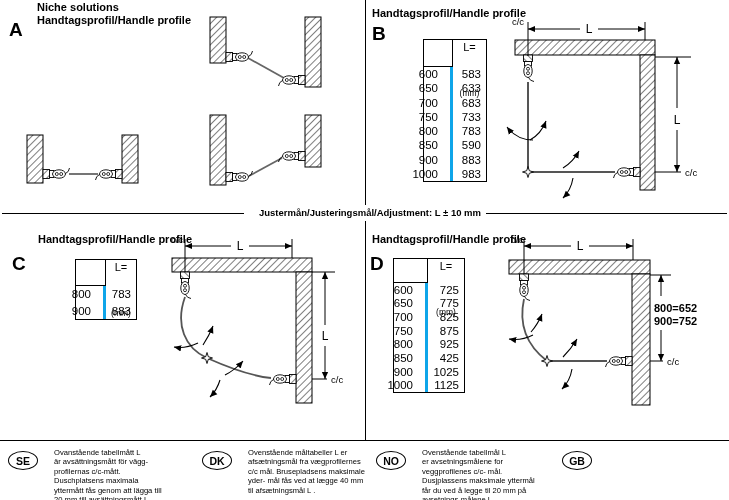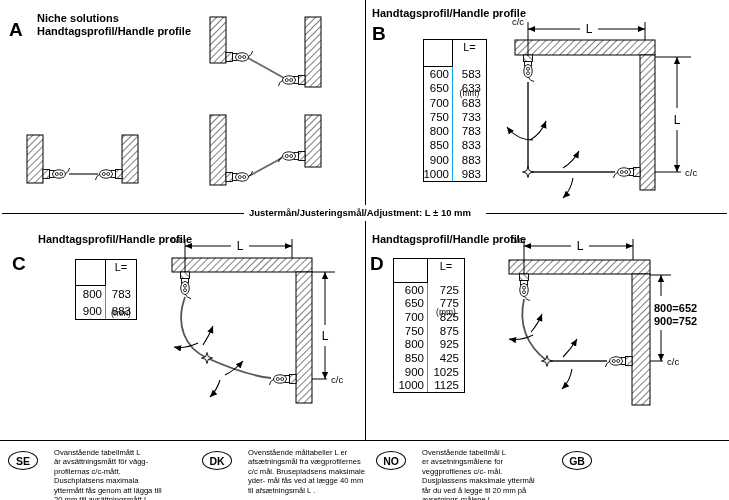--- a/index.html
+++ b/index.html
@@ -6,34 +6,34 @@
   html,body { background:#fff; }
   body {
     width:729px; height:500px; position:relative; overflow:hidden;
     font-family:"Liberation Sans", sans-serif; color:#000; background:#fff;
   }
   .abs { position:absolute; }
   .vline { position:absolute; width:1px; background:#000; }
   .hline { position:absolute; height:1px; background:#000; }
   .sec-letter { position:absolute; font-weight:bold; font-size:19px; line-height:19px; }
   .sec-title { position:absolute; font-weight:bold; font-size:11px; line-height:13px; }
-  .divider-label { position:absolute; font-weight:bold; font-size:9.5px; text-align:left; background:#fff; padding:0 4px; }
+  .divider-label { position:absolute; font-weight:bold; font-size:9.5px; text-align:right; background:#fff; padding:0 4px; }
 
   
   .dim-table { position:absolute; border:1.6px solid #000; background:#fff;
                display:flex; flex-direction:column; }
   .dt-head { display:flex; flex:0 0 auto; height:var(--hh,26px); }
   .dt-hl { width:var(--lc,30px); border-right:1px solid #000; border-bottom:1px solid #000; }
   .dt-hr { flex:1; text-align:center; padding-top:1px; }
   .dt-h1 { font-size:11px; line-height:12px; }
   .dt-h2 { font-size:8.5px; line-height:9px;margin-top:36px; }
   .dt-rows { flex:1; display:flex; flex-direction:column; }
   .dt-row { flex:1; display:flex; }
   .dt-cell { display:flex; align-items:center; justify-content:flex-end; font-size:11.5px; }
-  .dt-row .c0 { width:var(--lc,30px); border-right:1px solid #0ea5e9; padding-right:3px; }
+  .dt-row .c0 { width:var(--lc,30px); border-right:3px solid #0ea5e9; padding-right:12px; }
   .dt-row .c1 { flex:1; padding-right:5px;text-align:right; }
 
   
   .footer-entry { position:absolute; top:448px; }
   .badge { position:absolute; left:0; top:3px; width:30px; height:19px;
            border:1.4px solid #000; border-radius:50%;
            display:flex; align-items:center; justify-content:center;
            font-weight:bold; font-size:10.5px; background:#fff; }
   .note { margin-left:46px; font-size:7.6px; line-height:9.4px; white-space:pre-line; }
 
@@ -70,21 +70,21 @@
 </svg>
 
 <div class="vline" style="left:365px;top:0;height:205px"></div>
 <div class="vline" style="left:365px;top:221px;height:219px"></div>
 <div class="hline" style="left:2px;top:213px;width:242px"></div>
 <div class="hline" style="left:486px;top:213px;width:241px"></div>
 <div class="divider-label" style="left:245px;top:207px;width:240px">Justermån/Justeringsmål/Adjustment: L ± 10 mm</div>
 <div class="hline" style="left:0;top:440px;width:729px"></div>
 
 <div class="sec-letter" style="left:9px;top:20px">A</div>
-<div class="sec-title" style="left:37px;top:12px">
+<div class="sec-title" style="left:37px;top:1px">
   <div>Niche solutions</div>
   <div>Handtagsprofil/Handle profile</div>
 </div>
 
 <svg class="abs" style="left:200px;top:12px" width="130" height="80" viewBox="0 0 130 80">
   <rect x="10" y="5" width="16" height="46" fill="url(#hatch)" stroke="#000"></rect>
   <rect x="105" y="5" width="16" height="70" fill="url(#hatch)" stroke="#000"></rect>
   <line x1="48" y1="46" x2="84" y2="66" stroke="#666" stroke-width="1.8"></line>
   <use href="#prof" transform="translate(26,45)"></use>
   <use href="#prof" transform="translate(105,68) rotate(180)"></use>
@@ -133,21 +133,21 @@
       <div class="dt-row">
         <div class="dt-cell c0">750</div>
         <div class="dt-cell c1">733</div>
       </div>
       <div class="dt-row">
         <div class="dt-cell c0">800</div>
         <div class="dt-cell c1">783</div>
       </div>
       <div class="dt-row">
         <div class="dt-cell c0">850</div>
-        <div class="dt-cell c1">833</div>
+        <div class="dt-cell c1">590</div>
       </div>
       <div class="dt-row">
         <div class="dt-cell c0">900</div>
         <div class="dt-cell c1">883</div>
       </div>
       <div class="dt-row">
         <div class="dt-cell c0">1000</div>
         <div class="dt-cell c1">983</div>
       </div>
     </div>

